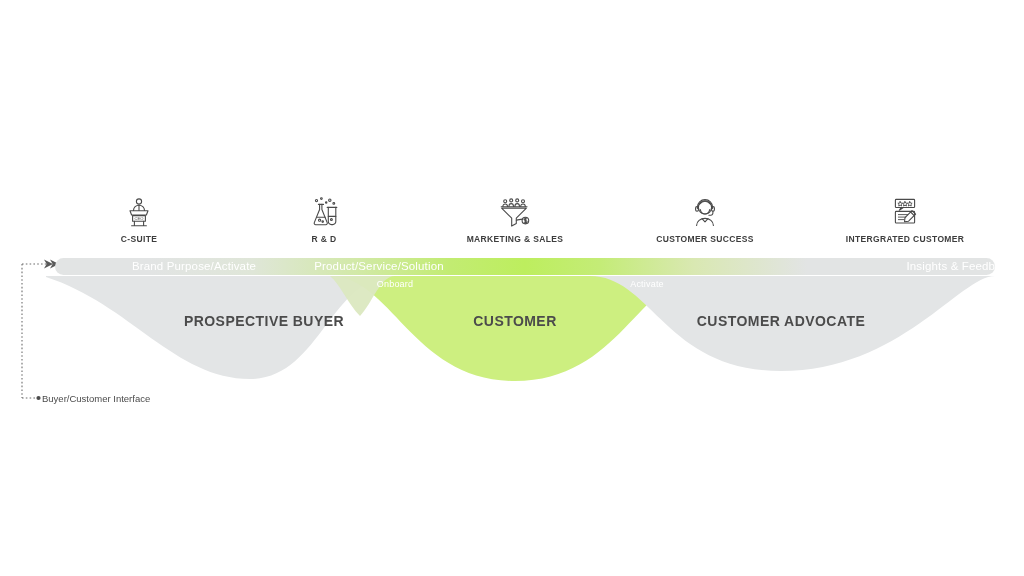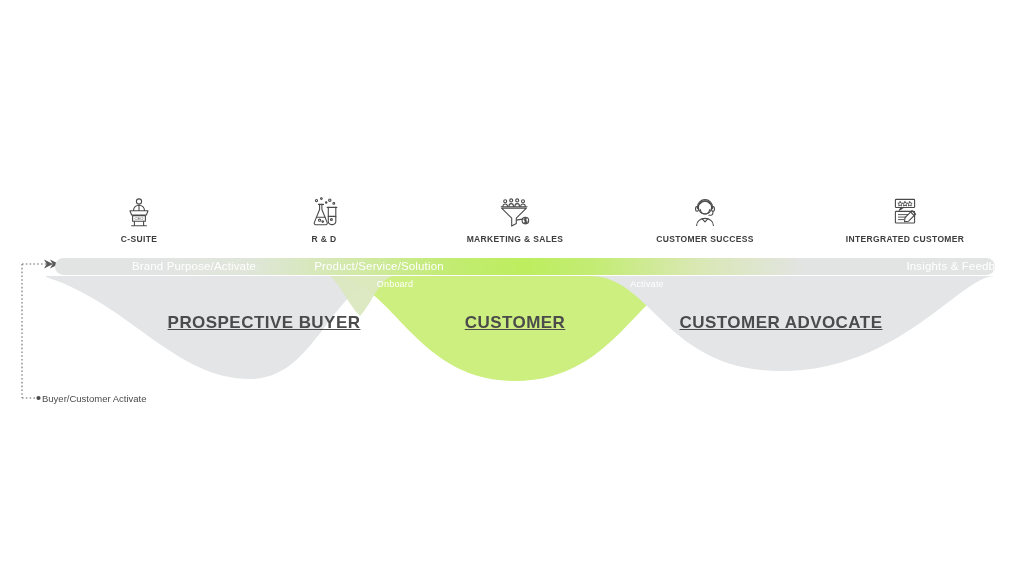--- a/index.html
+++ b/index.html
@@ -36,22 +36,22 @@
 
   
   .sublabel{
     position:absolute;color:#ffffff;font-size:9px;white-space:nowrap;
     transform:translateX(-50%);letter-spacing:.2px;text-align:right;
   }
 
   
   .stagename{
     position:absolute;transform:translateX(-50%);
-    font-size:17px;font-weight:bold;color:#4b4b4b;
-    letter-spacing:.45px;white-space:nowrap;text-decoration:underline;
+    font-size:14px;font-weight:bold;color:#4b4b4b;
+    letter-spacing:.45px;white-space:nowrap;
   }
 
   
   .ifacelabel{
     position:absolute;left:42px;top:389px;font-size:9.5px;color:#4b4b4b;
     white-space:nowrap;
   }
 </style>
 </head>
 <body>
@@ -227,15 +227,15 @@
     <div class="seg" style="left:735px;width:340px;">Insights &amp; Feedback</div>
   </div>
 
   <div class="sublabel" style="left:395px;top:275px;">Onboard</div>
   <div class="sublabel" style="left:647px;top:275px;">Activate</div>
 
   <div class="stagename" style="left:264px;top:309px;">PROSPECTIVE BUYER</div>
   <div class="stagename" style="left:515px;top:309px;">CUSTOMER</div>
   <div class="stagename" style="left:781px;top:309px;">CUSTOMER ADVOCATE</div>
 
-  <div class="ifacelabel">Buyer/Customer Activate</div>
+  <div class="ifacelabel">Buyer/Customer Interface</div>
 
 </div>
 
 </body></html>

